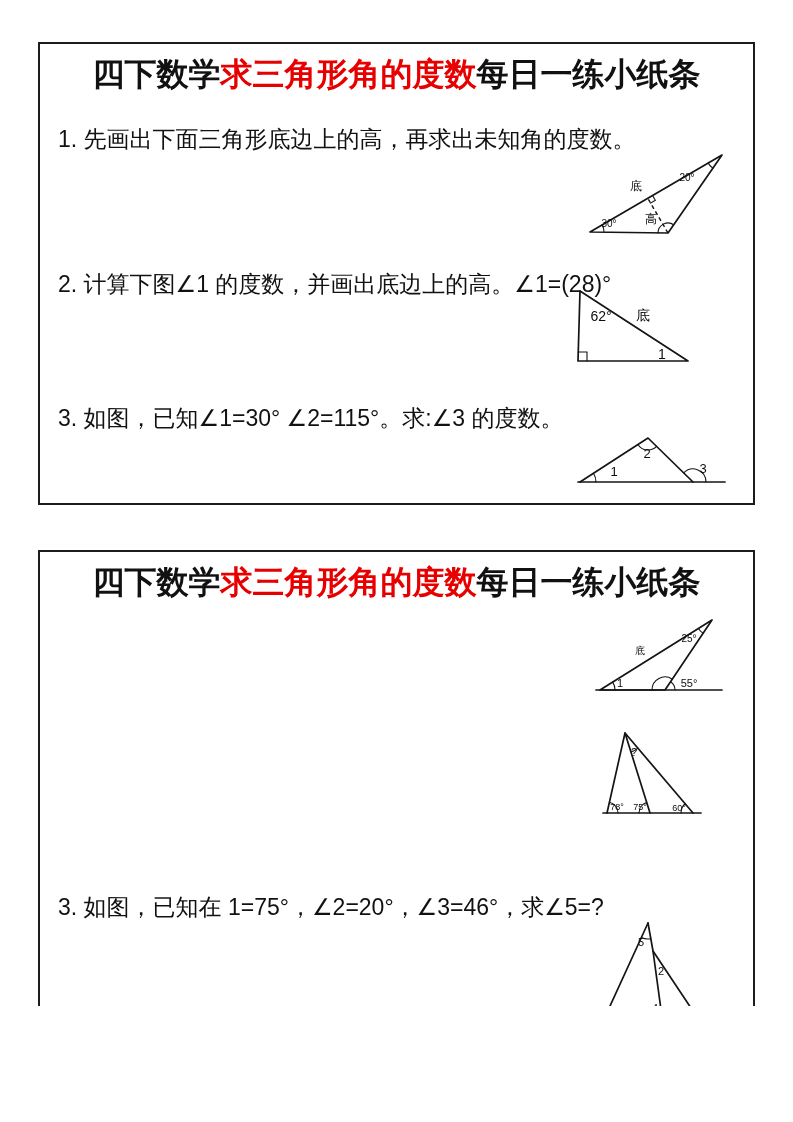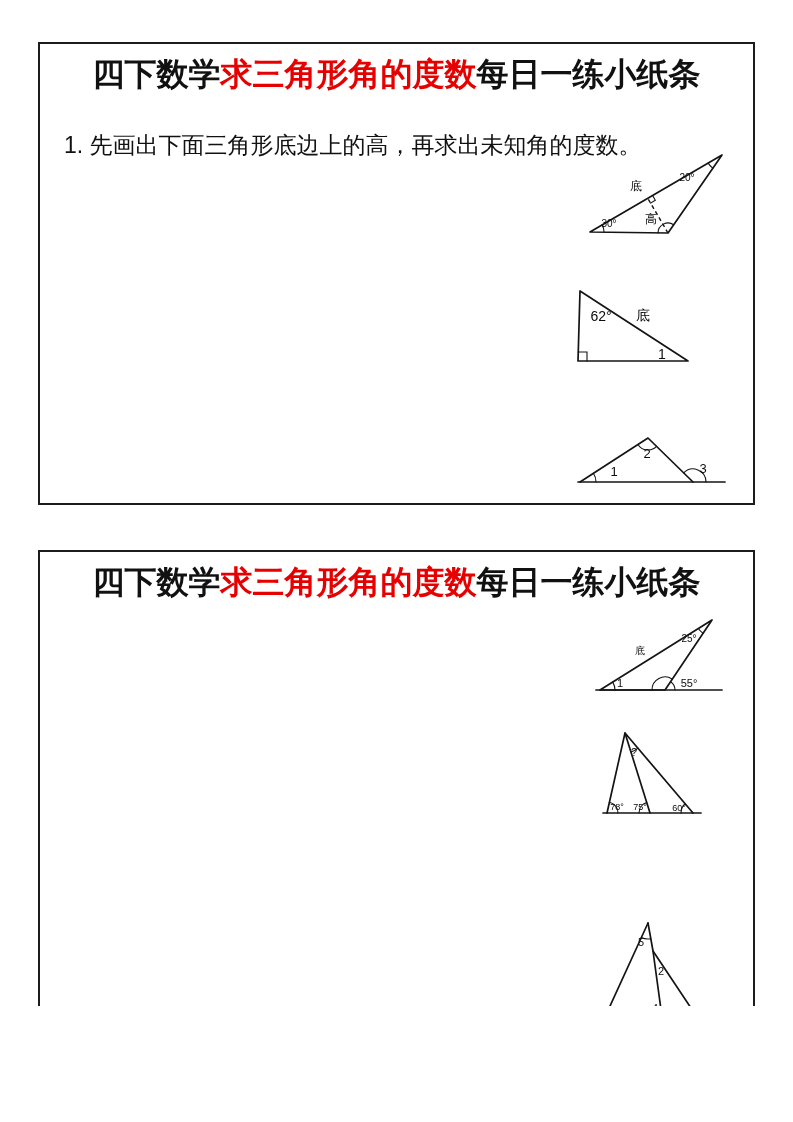--- a/index.html
+++ b/index.html
@@ -12,21 +12,21 @@
     border:2px solid var(--panel-border,#1c1c1c);
   }
   .panel1{top:42px;height:459px;}
   .panel2{top:550px;height:492px;border-bottom:4px solid var(--panel2-bottom,#8a8a8a);}
   .title{
     position:absolute;left:0;right:0;top:9px;margin:0;text-align:center;
     font-size:32px;font-weight:bold;white-space:nowrap;letter-spacing:0;
   }
   .title .red{color:var(--title-red,#e60000);}
   .q{
-    position:absolute;left:6px;margin:18px;font-size:23px;line-height:28px;
+    position:absolute;left:6px;margin:12px;font-size:23px;line-height:28px;
     white-space:nowrap;letter-spacing:0;
   }
   .fig{position:absolute;}
   .fig svg{display:block;overflow:visible;}
   .ln{stroke:#141414;stroke-width:1.7;fill:none;stroke-linejoin:round;stroke-linecap:round;}
   .arc{stroke:#141414;stroke-width:1.1;fill:none;stroke-linecap:round;}
   .dash{stroke:#141414;stroke-width:1.4;fill:none;stroke-dasharray:4 3;}
   .fig text{fill:#0d0d0d;font-family:"Liberation Sans","DejaVu Sans",sans-serif;}
 </style>
 </head>
@@ -47,31 +47,33 @@
         <path class="arc" d="M29,84.2 A14,14 0 0 0 27.1,76.9"></path>
         <path class="arc" d="M133.2,15.1 A16,16 0 0 0 137.9,20.2"></path>
         <path class="arc" d="M83,84.9 A10,10 0 0 1 98.7,76.8"></path>
         <text x="61" y="42" font-size="12" text-anchor="middle">底</text>
         <text x="76" y="75" font-size="12" text-anchor="middle">高</text>
         <text x="34" y="79" font-size="10" text-anchor="middle">30°</text>
         <text x="112" y="33" font-size="10" text-anchor="middle">20°</text>
       </svg>
     </div>
 
+    <p class="q" style="top:214px">2. 计算下图∠1 的度数，并画出底边上的高。∠1=(28)°</p>
 
     <div class="fig" style="left:532px;top:239px;width:125px;height:85px">
       <svg viewBox="0 0 125 85" width="125" height="85">
         <path class="ln" d="M8,8 L6,78 L116,78 Z"></path>
         <path class="arc" d="M6.2,69 L15,69 L15,78"></path>
         <text x="29" y="38" font-size="14" text-anchor="middle">62°</text>
         <text x="71" y="37" font-size="14" text-anchor="middle">底</text>
         <text x="90" y="76" font-size="14" text-anchor="middle">1</text>
       </svg>
     </div>
 
+    <p class="q" style="top:348px">3. 如图，已知∠1=30° ∠2=115°。求:∠3 的度数。</p>
 
     <div class="fig" style="left:530px;top:381px;width:165px;height:67px">
       <svg viewBox="0 0 165 67" width="165" height="67">
         <path class="ln" d="M8,57 L155,57"></path>
         <path class="ln" d="M10,57 L78,13 L123,57"></path>
         <path class="arc" d="M26,57 A16,16 0 0 0 23.4,48.3"></path>
         <path class="arc" d="M67.9,19.5 A12,12 0 0 0 86.6,21.4"></path>
         <path class="arc" d="M113.7,47.9 A13,13 0 0 1 136,57"></path>
         <text x="44" y="51" font-size="13" text-anchor="middle">1</text>
         <text x="77" y="33" font-size="13" text-anchor="middle">2</text>
@@ -109,20 +111,21 @@
         <path class="arc" d="M18,87 A11,11 0 0 0 9.4,76.3"></path>
         <path class="arc" d="M39,87 A11,11 0 0 1 46.7,76.5"></path>
         <path class="arc" d="M81,87 A12,12 0 0 1 85.2,77.9"></path>
         <text x="34" y="30" font-size="11" text-anchor="middle">?</text>
         <text x="17" y="84" font-size="9" text-anchor="middle">78°</text>
         <text x="40" y="84" font-size="9" text-anchor="middle">75°</text>
         <text x="79" y="85" font-size="9" text-anchor="middle">60°</text>
       </svg>
     </div>
 
+    <p class="q" style="top:329px">3. 如图，已知在 1=75°，∠2=20°，∠3=46°，求∠5=?</p>
 
     <div class="fig" style="left:554px;top:366px;width:118px;height:106px">
       <svg viewBox="0 0 118 106" width="118" height="106">
         <path class="ln" d="M7,99 L111,99"></path>
         <path class="ln" d="M54,5 L11,99"></path>
         <path class="ln" d="M54,5 L59,33 L103,99"></path>
         <path class="ln" d="M59,33 L68,99"></path>
         <path class="arc" d="M47.3,19.5 A16,16 0 0 0 56.8,20.7"></path>
         <path class="arc" d="M22,99 A11,11 0 0 0 15.6,89"></path>
         <path class="arc" d="M66.8,90.1 A9,9 0 0 1 77,99"></path>

